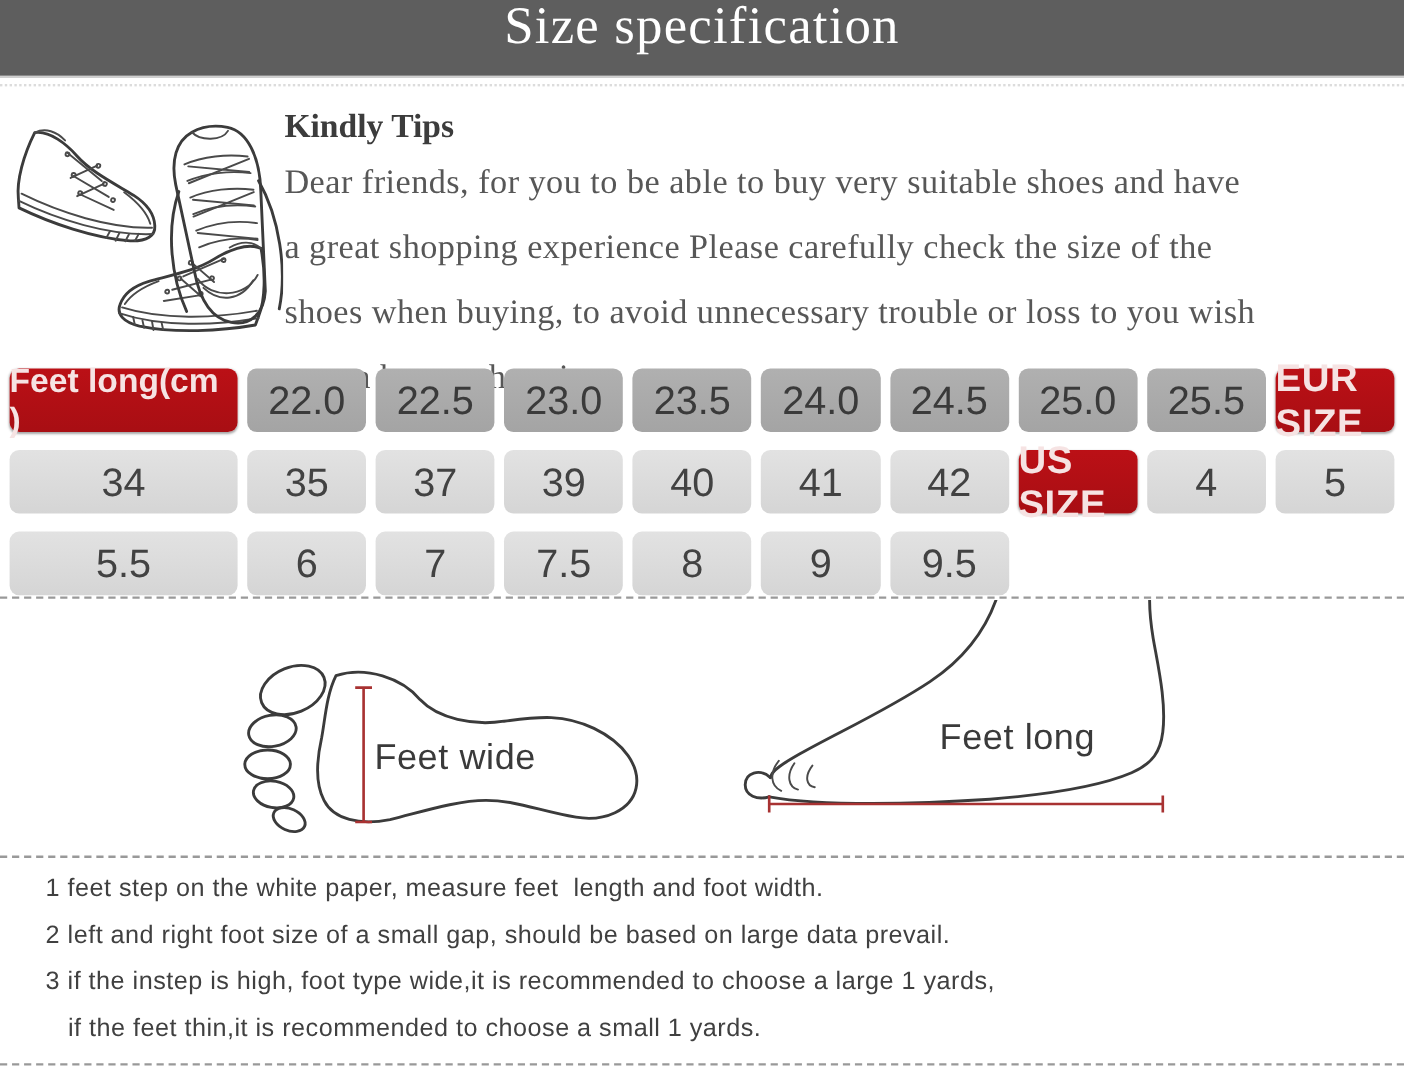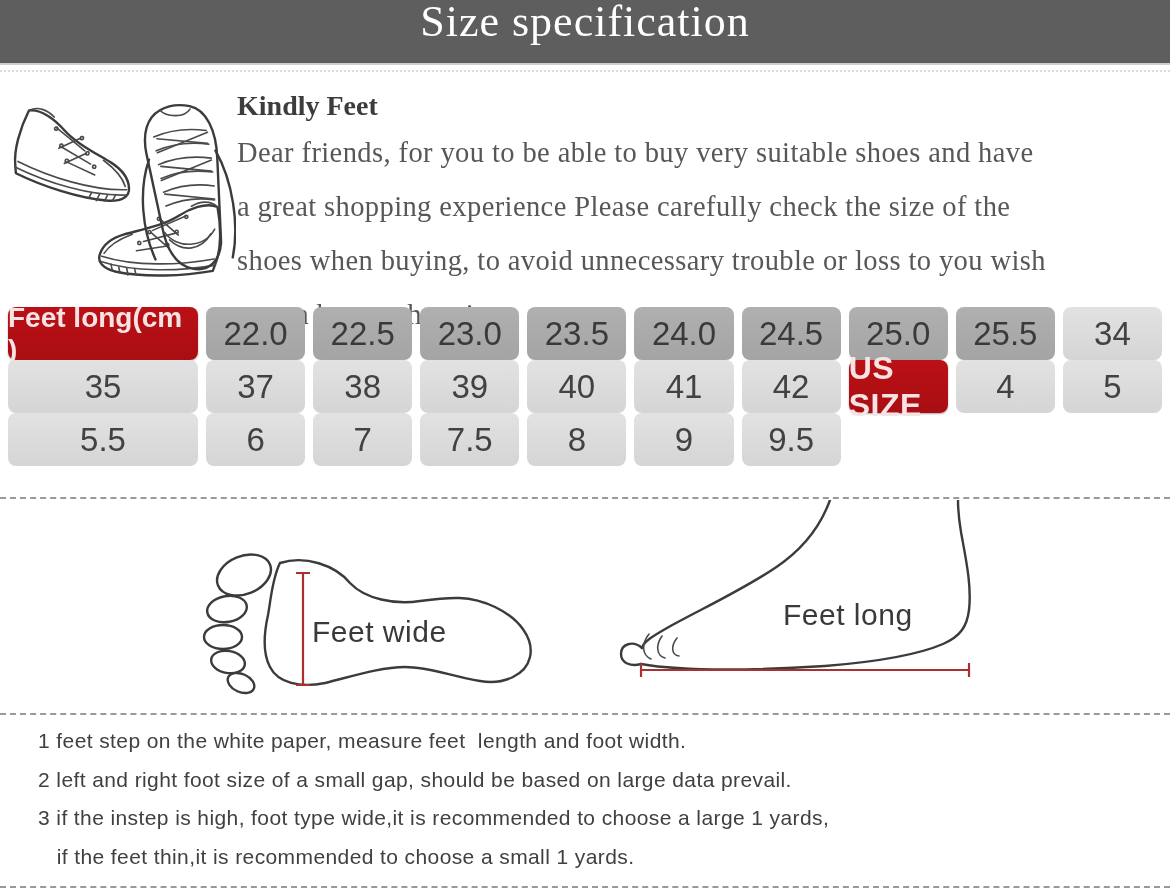--- a/index.html
+++ b/index.html
@@ -32,21 +32,21 @@
     color:#3c3c3c;margin:0 0 4px 0;
   }
   .tips-body{
     font-family:"Liberation Serif", serif;font-size:28.5px;color:#575757;
     line-height:54px;white-space:pre;letter-spacing:0.4px;
   }
   
   .size-table{
     position:absolute;top:307px;left:8px;width:1154px;
     display:grid;grid-template-columns:190px repeat(9,1fr);
-    grid-auto-rows:53px;gap:0 8px;
+    grid-auto-rows:53px;gap:15px 8px;
   }
   .cell{
     display:flex;align-items:center;justify-content:center;
     border-radius:8px;font-size:33px;color:#3e3e3e;
   }
   .cell.head{
     background:linear-gradient(var(--label-red,#bb1016), #a80e13);
     color:var(--label-text,#f6e3e3);font-weight:bold;
     box-shadow:0 1px 2px rgba(0,0,0,.35);
   }
@@ -120,43 +120,43 @@
       <path class="sketch-thin" d="M24,132 C36,146 54,146 66,130"></path>
       <path class="sketch-thin" d="M19,28 C35,23 55,23 72,27 M20,42 C36,37 56,37 73,41 M21,56 C37,51 57,51 74,55 M22,70 C38,65 57,65 74,69 M23,84 C39,79 58,79 74,83 M24,98 C40,93 58,93 73,97"></path>
       <path class="sketch-thin" d="M22,30 L72,40 M73,29 L21,44 M23,58 L73,68 M74,57 L22,72 M24,86 L73,96"></path>
       <path class="sketch" d="M12,50 C-2,80 -2,120 8,150"></path>
       <path class="sketch" d="M79,48 C93,80 95,124 85,156"></path>
     </g>
   </svg>
 </div>
 
 <div class="tips-text">
-  <div class="tips-heading">Kindly Feet</div>
+  <div class="tips-heading">Kindly Tips</div>
   <div class="tips-body">Dear friends, for you to be able to buy very suitable shoes and have
 a great shopping experience Please carefully check the size of the
 shoes when buying, to avoid unnecessary trouble or loss to you wish
  you a happy shopping.</div>
 </div>
 
 <div class="size-table">
 
   <div class="cell head row0">Feet long(cm )</div>
   <div class="cell dark">22.0</div>
   <div class="cell dark">22.5</div>
   <div class="cell dark">23.0</div>
   <div class="cell dark">23.5</div>
   <div class="cell dark">24.0</div>
   <div class="cell dark">24.5</div>
   <div class="cell dark">25.0</div>
   <div class="cell dark">25.5</div>
 
+  <div class="cell head rowN">EUR SIZE</div>
   <div class="cell light">34</div>
   <div class="cell light">35</div>
   <div class="cell light">37</div>
-  <div class="cell light">38</div>
   <div class="cell light">39</div>
   <div class="cell light">40</div>
   <div class="cell light">41</div>
   <div class="cell light">42</div>
 
   <div class="cell head rowN">US SIZE</div>
   <div class="cell light">4</div>
   <div class="cell light">5</div>
   <div class="cell light">5.5</div>
   <div class="cell light">6</div>

